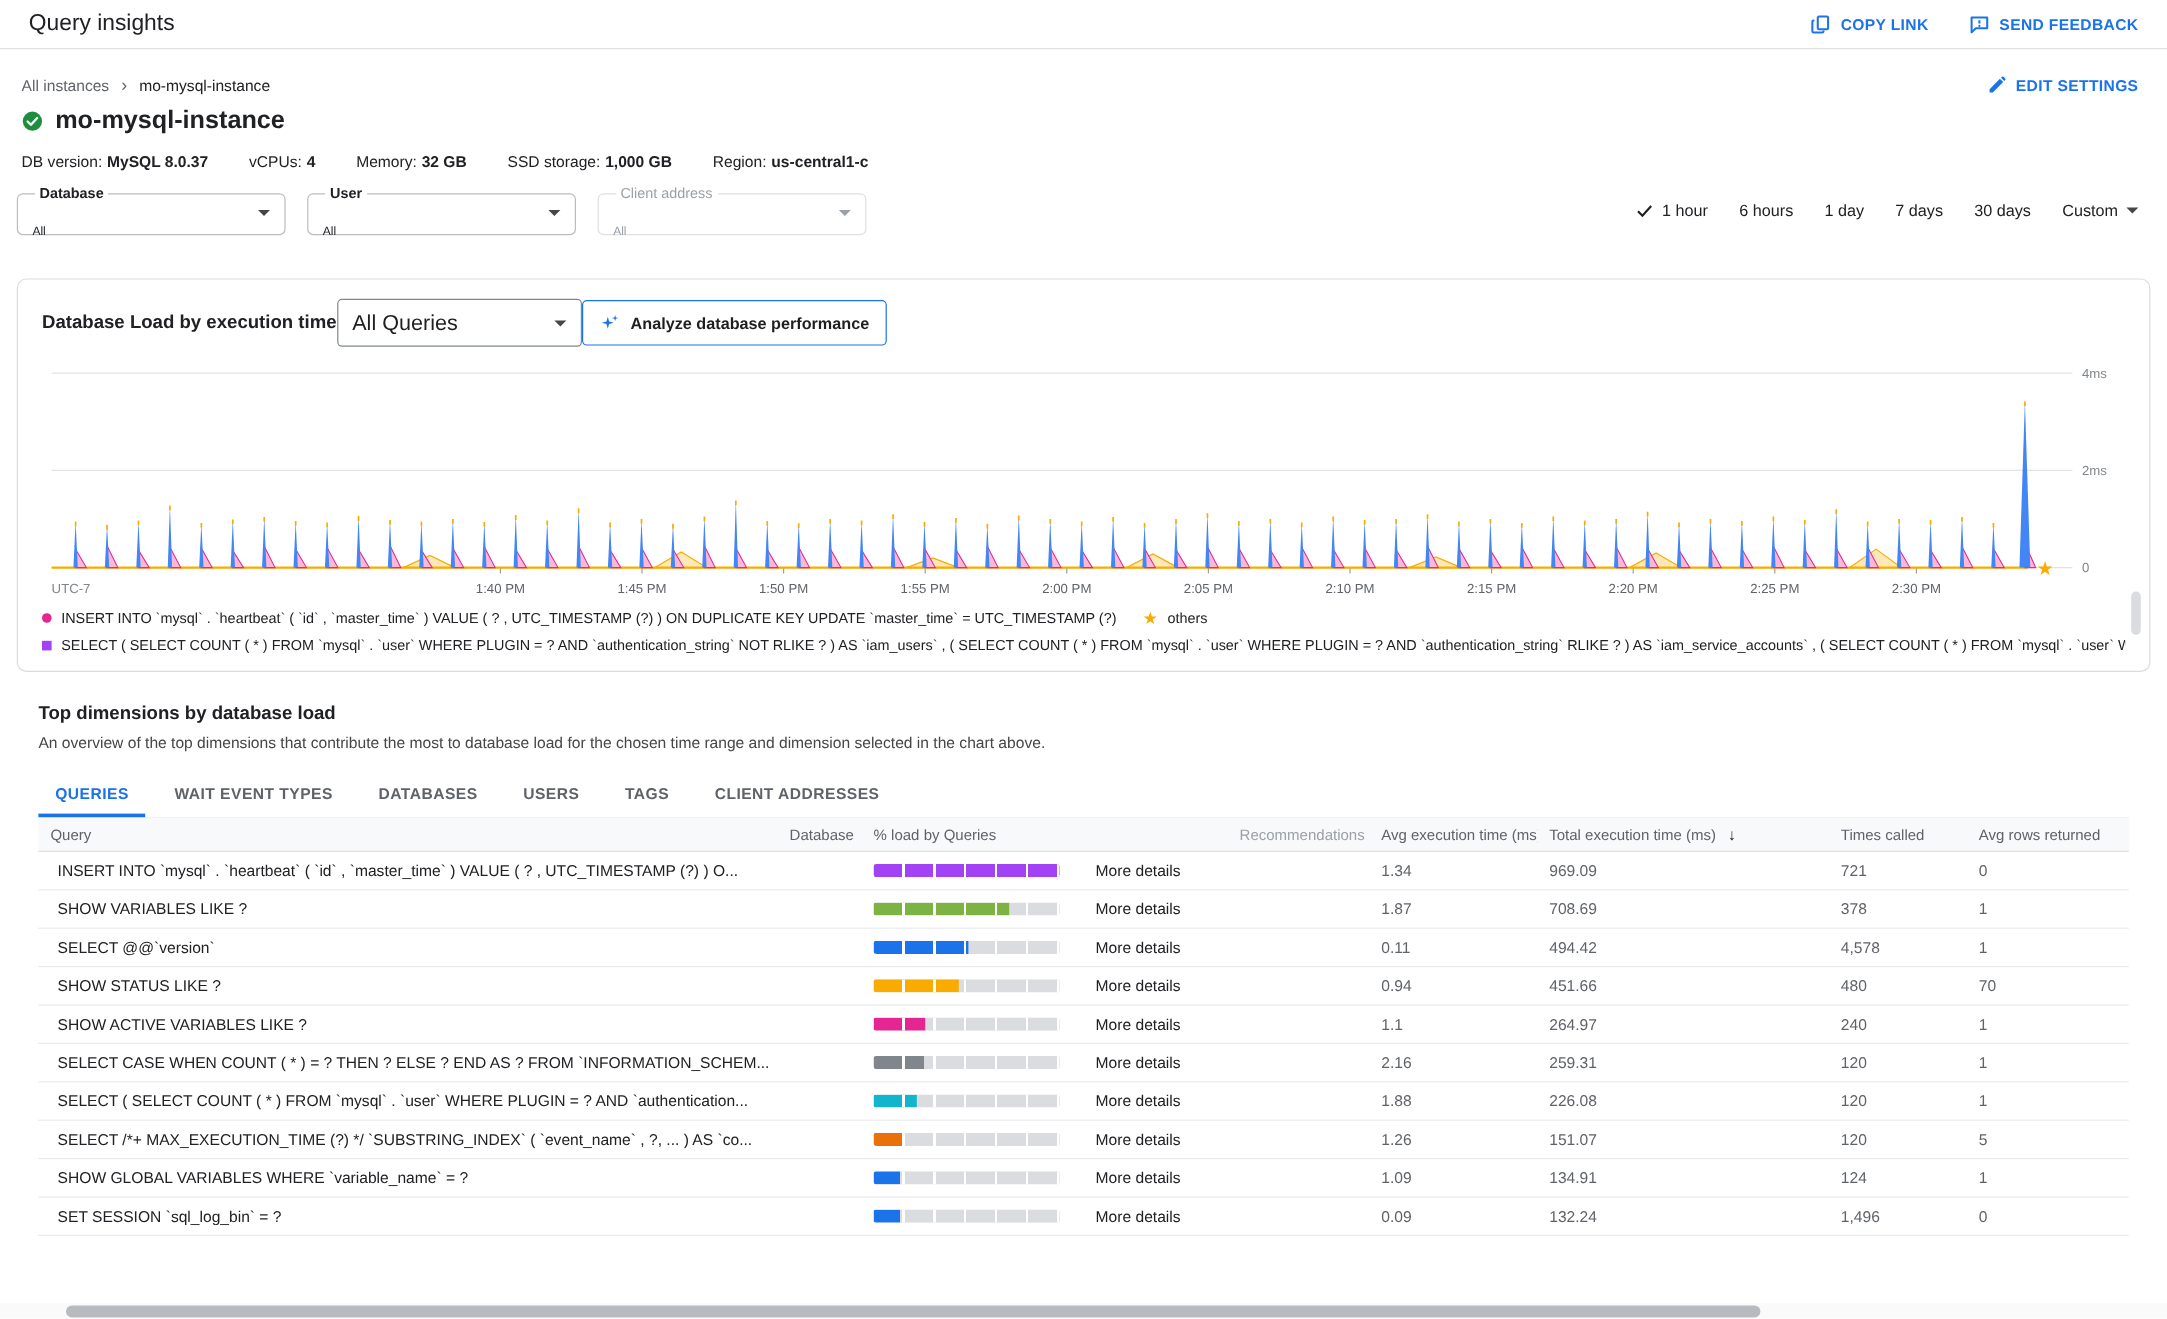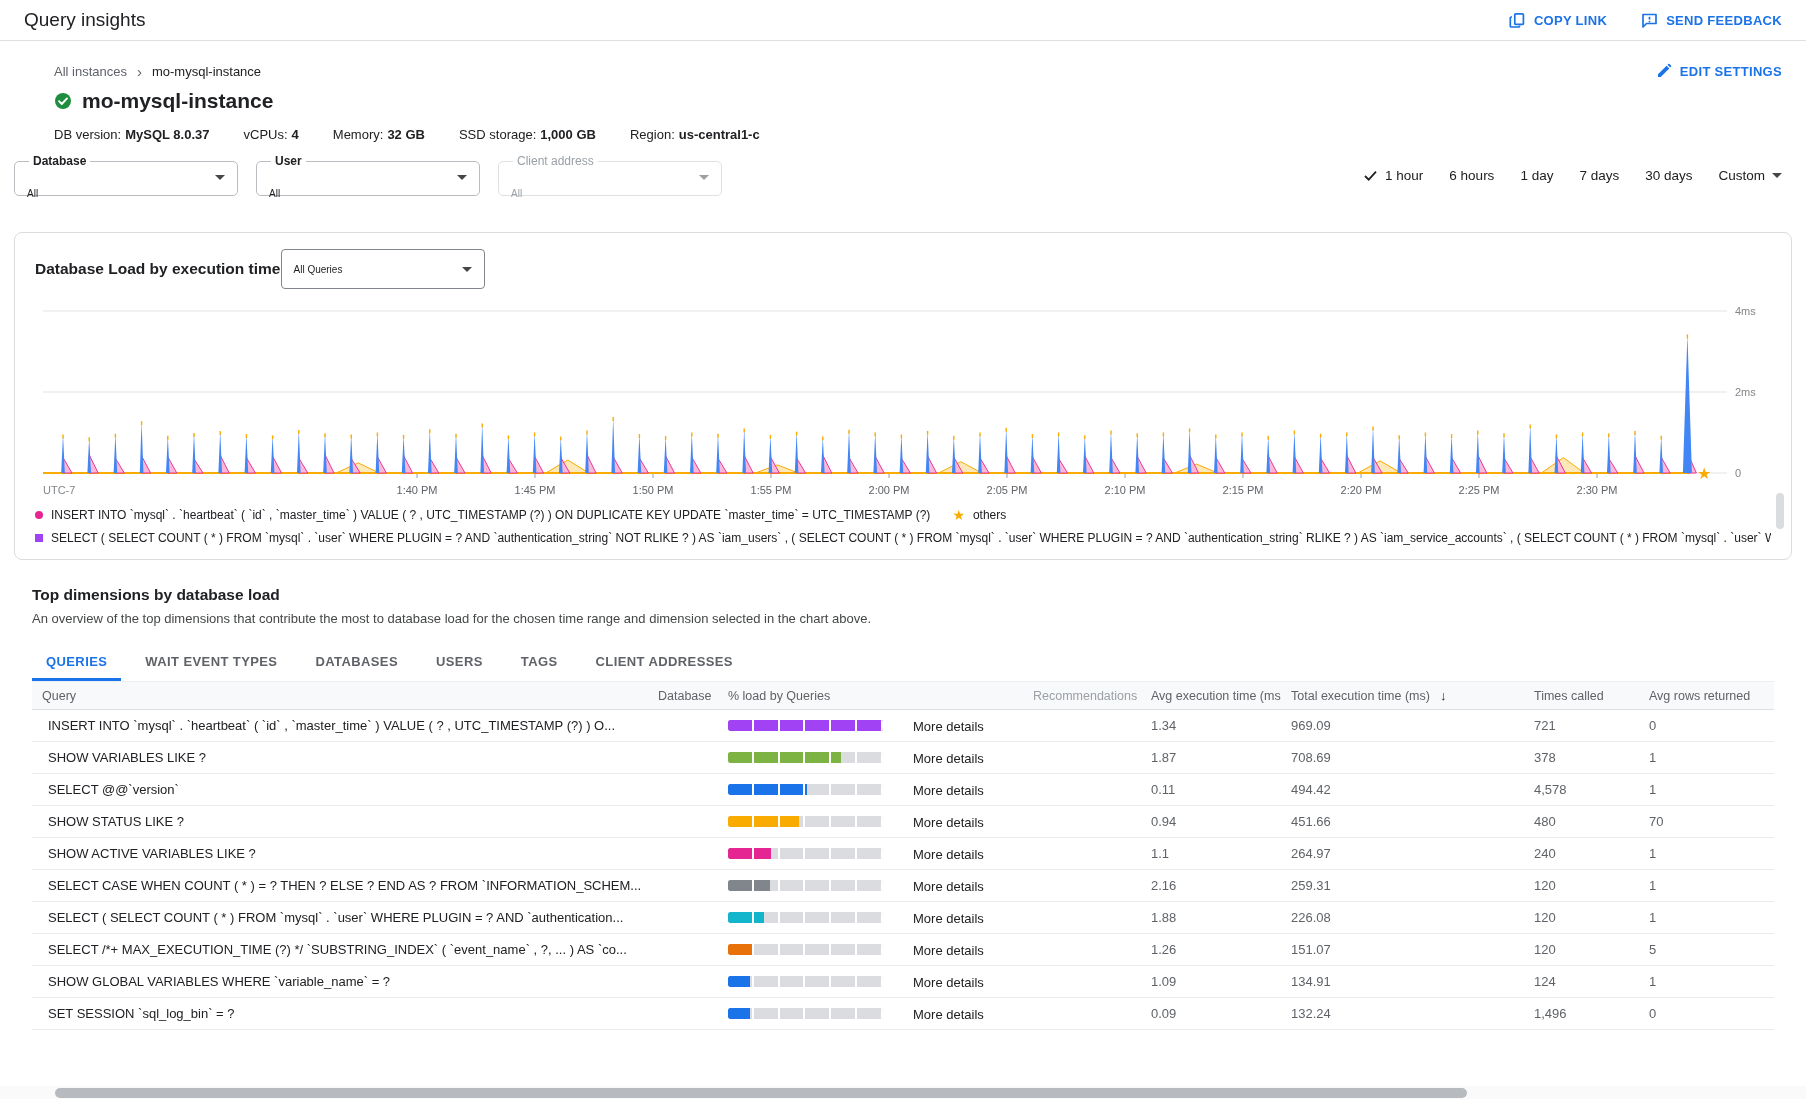--- a/index.html
+++ b/index.html
@@ -7,21 +7,21 @@
         font-family:"Liberation Sans",sans-serif;color:#202124;}
   
   .appbar{height:40px;display:flex;align-items:center;justify-content:space-between;
           padding:0 24px;border-bottom:1px solid #e0e0e0;}
   .appbar-title{font-size:19px;color:#202124;}
   .appbar-actions{display:flex;gap:34px;}
   .blue-link{display:flex;align-items:center;gap:8px;color:#1a73e8;font-size:13px;
              font-weight:700;letter-spacing:.3px;cursor:pointer;white-space:nowrap;}
   .blue-link svg{flex:0 0 auto;}
   
-  .inst{padding:22px 24px 0 18px;margin-left:36px;}
+  .inst{padding:22px 24px 0 18px;}
   .crumb-row{display:flex;align-items:center;justify-content:space-between;}
   .crumbs{display:flex;align-items:center;gap:10px;font-size:13px;}
   .crumb-root{color:#5f6368;cursor:pointer;}
   .crumb-sep{color:#5f6368;font-size:15px;line-height:1;}
   .crumb-cur{color:#202124;}
   .name-row{display:flex;align-items:center;gap:10px;margin-top:10px;}
   .inst-name{font-size:21px;font-weight:700;color:#202124;}
   .details-row{display:flex;gap:34px;margin-top:14px;font-size:13px;color:#202124;}
   .det-label{color:#202124;}
   .det-value{font-weight:700;margin-left:4px;}
@@ -46,21 +46,21 @@
   .timerange{display:flex;align-items:center;gap:26px;font-size:13.5px;color:#202124;white-space:nowrap;}
   .tr-item{display:flex;align-items:center;gap:7px;cursor:pointer;}
   .tr-item .caret{top:0;}
   
   .chart-card{position:relative;margin:30px 14px 0;border:1px solid #dadce0;border-radius:8px;
               padding:16px 20px 10px;}
   .chart-head{display:flex;align-items:center;}
   .chart-title{font-size:15.5px;font-weight:700;color:#202124;}
   .qselect{width:178px;height:38px;border:1px solid #80868b;border-radius:4px;display:flex;
            align-items:center;justify-content:space-between;padding:0 12px;cursor:pointer;}
-  .qselect .val{font-size:10px;color:#1f1f1f;}
+  .qselect .val{font-size:18px;color:#1f1f1f;}
   .qselect .caret{top:0;}
   .analyze-btn{height:38px;border:1px solid #1a73e8;border-radius:4px;background:#fff;display:flex;
                align-items:center;gap:9px;padding:0 14px;font-size:13.5px;font-weight:700;
                color:#1f1f1f;cursor:pointer;font-family:inherit;}
   .chart-area{margin-top:12px;}
   .chart-area svg{display:block;}
   .ylab{font-size:11px;fill:#80868b;}
   .xlab{font-size:11px;fill:#5f6368;}
   .xlab.utc{fill:#80868b;}
   .legend{margin-top:2px;}
@@ -200,20 +200,27 @@
       </div>
   </div>
 
   <div class="chart-card">
     <div class="chart-head">
       <span class="chart-title">Database Load by execution time</span>
       <div class="qselect">
         <span class="val">All Queries</span>
         <span class="caret"></span>
       </div>
+      <button class="analyze-btn">
+        <svg width="17" height="17" viewBox="0 0 17 17">
+          <path d="M6.5 3 L7.6 6.9 L11.5 8 L7.6 9.1 L6.5 13 L5.4 9.1 L1.5 8 L5.4 6.9 Z" fill="#1a73e8"></path>
+          <path d="M12.6 1.5 L13.2 3.5 L15.2 4.1 L13.2 4.7 L12.6 6.7 L12 4.7 L10 4.1 L12 3.5 Z" fill="#1a73e8"></path>
+        </svg>
+        <span>Analyze database performance</span>
+      </button>
     </div>
     <div class="chart-area" id="chart-area">
         <svg width="1736" height="200" viewBox="0 0 1736 200">
           <line x1="8" y1="10" x2="1692" y2="10" stroke="#e3e3e3" stroke-width="1"></line>
           <text x="1700" y="14" class="ylab">4ms</text>
           <line x1="8" y1="91" x2="1692" y2="91" stroke="#e3e3e3" stroke-width="1"></line>
           <text x="1700" y="95" class="ylab">2ms</text>
           <line x1="8" y1="172" x2="1692" y2="172" stroke="#e3e3e3" stroke-width="1"></line>
           <text x="1700" y="176" class="ylab">0</text>
           <line x1="382" y1="172" x2="382" y2="177" stroke="#9aa0a6" stroke-width="1"></line>

